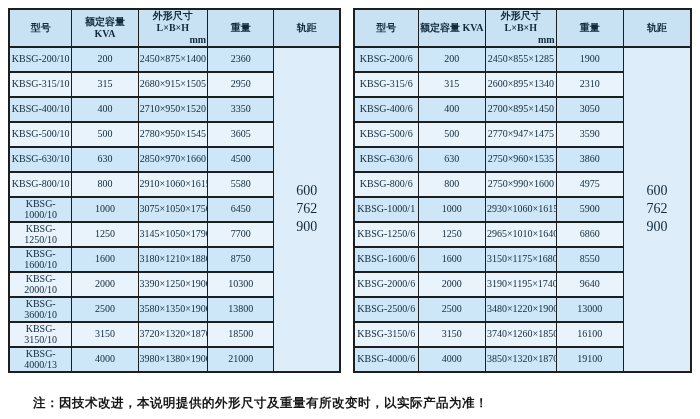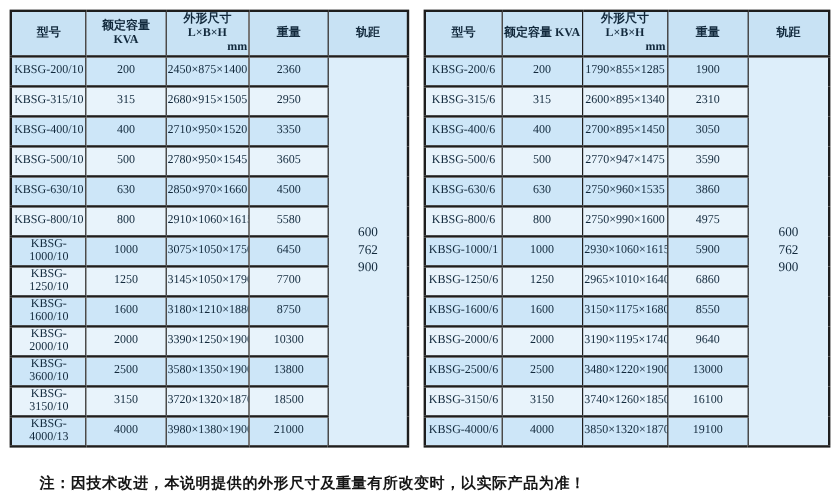--- a/index.html
+++ b/index.html
@@ -34,21 +34,21 @@
     height:34px;background:var(--header-bg);
     font-size:10px;font-weight:bold;line-height:1.2;
   }
   .spec-table tbody td{
     height:23px;font-size:10px;line-height:1.05;
   }
   .spec-table tbody tr:nth-child(odd) td{background:var(--row-odd);}
   .spec-table tbody tr:nth-child(even) td{background:var(--row-even);}
   .spec-table tbody td.gauge-cell{
     background:var(--gauge-bg) !important;
-    font-size:11px;
+    font-size:14px;
   }
   .spec-table tbody td.gauge-cell div{margin:3px 0;}
   .dims-header-sub{font-weight:bold;text-align:right;}
   .note{
     position:absolute;left:33px;top:395px;
     font-family:Liberation Mono, monospace;
     font-weight:bold;font-size:12.5px;color:#161616;letter-spacing:0.5px;
     white-space:nowrap;
   }
 </style>
@@ -179,21 +179,21 @@
         <div class="dims-header-sub">mm</div>
       </th>
       <th>重量</th>
       <th>轨距</th>
     </tr>
   </thead>
   <tbody>
       <tr>
         <td>KBSG-200/6</td>
         <td>200</td>
-        <td>1790×855×1285</td>
+        <td>2450×855×1285</td>
         <td>1900</td>
         <td rowspan="13" class="gauge-cell">
           <div>600</div>
           <div>762</div>
           <div>900</div>
         </td>
       </tr>
       <tr>
         <td>KBSG-315/6</td>
         <td>315</td>

